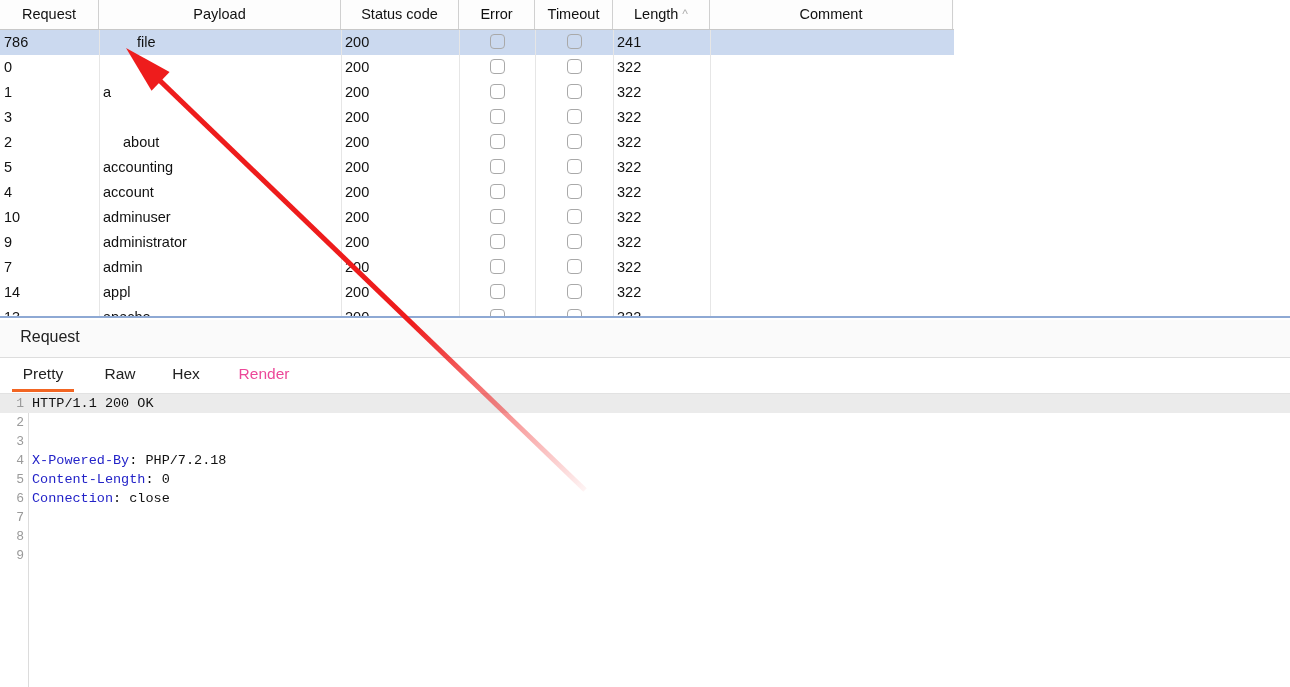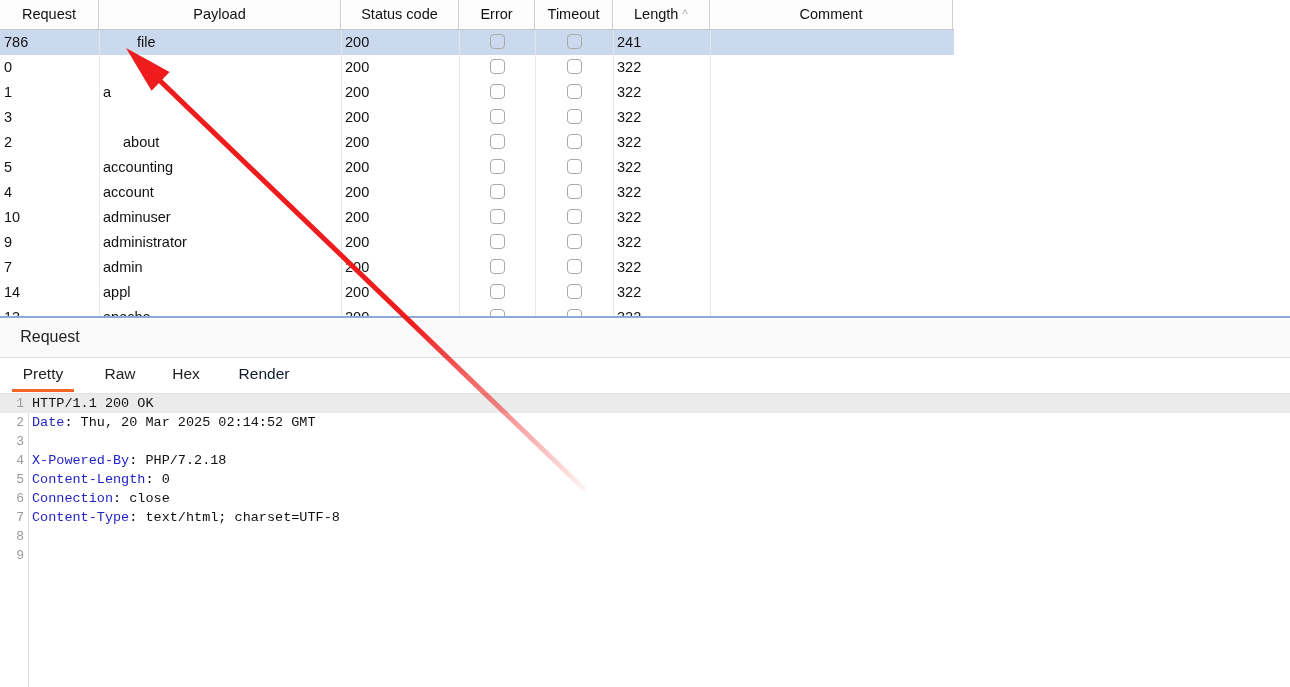--- a/index.html
+++ b/index.html
@@ -155,21 +155,21 @@
   .view-tab {
     position: absolute;
     top: 0;
     height: 35px;
     line-height: 32px;
     font-size: 15.5px;
     color: #222;
     user-select: none;
     text-align: center;
   }
-  .view-tab.disabled { color: #0f172a; }
+  .view-tab.disabled { color: #ec4899; }
   .view-tab .ul {
     position: absolute;
     left: 0; bottom: 1px;
     width: 100%;
     height: 3px;
     background: #f26522;
   }
 
   
   .code-view {
@@ -413,26 +413,26 @@
     <div class="view-tab" style="left: 12px; width: 62px;"><span>Pretty</span><span class="ul"></span></div>
     <div class="view-tab" style="left: 96px; width: 48px;"><span>Raw</span></div>
     <div class="view-tab" style="left: 164px; width: 44px;"><span>Hex</span></div>
     <div class="view-tab disabled" style="left: 228px; width: 72px;"><span>Render</span></div>
   </div>
 
 <div class="code-view">
   <div class="gutter-rule"></div>
   <div id="codelines">
       <div class="code-line hl"><span class="lineno">1</span><span class="codetext"><span class="hdr-val">HTTP/1.1 200 OK</span></span></div>
-      <div class="code-line"><span class="lineno">2</span><span class="codetext"><span class="hdr-name">Date</span><span>:</span><span class="hdr-val"> Thu, 20 Mar 2025 02:14:52 GMT</span></span></div>
+      <div class="code-line"><span class="lineno">2</span></div>
       <div class="code-line"><span class="lineno">3</span></div>
       <div class="code-line"><span class="lineno">4</span><span class="codetext"><span class="hdr-name">X-Powered-By</span><span>:</span><span class="hdr-val"> PHP/7.2.18</span></span></div>
       <div class="code-line"><span class="lineno">5</span><span class="codetext"><span class="hdr-name">Content-Length</span><span>:</span><span class="hdr-val"> 0</span></span></div>
       <div class="code-line"><span class="lineno">6</span><span class="codetext"><span class="hdr-name">Connection</span><span>:</span><span class="hdr-val"> close</span></span></div>
-      <div class="code-line"><span class="lineno">7</span><span class="codetext"><span class="hdr-name">Content-Type</span><span>:</span><span class="hdr-val"> text/html; charset=UTF-8</span></span></div>
+      <div class="code-line"><span class="lineno">7</span></div>
       <div class="code-line"><span class="lineno">8</span><span class="codetext"><span class="hdr-val"></span></span></div>
       <div class="code-line"><span class="lineno">9</span><span class="codetext"><span class="hdr-val"></span></span></div>
     </div>
 </div>
 
 <svg class="anno-arrow" viewBox="0 0 1290 687" width="1290" height="687" xmlns="http://www.w3.org/2000/svg">
   <defs>
     <linearGradient id="arrowFade" gradientUnits="userSpaceOnUse" x1="126" y1="48" x2="585" y2="490">
       <stop offset="0" stop-color="#ee1c1c" stop-opacity="1"></stop>
       <stop offset="0.62" stop-color="#ee1c1c" stop-opacity="1"></stop>

